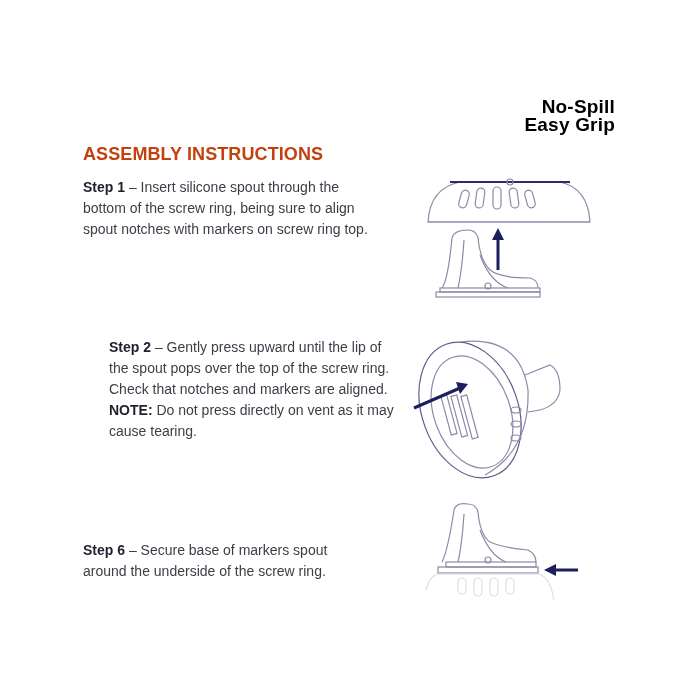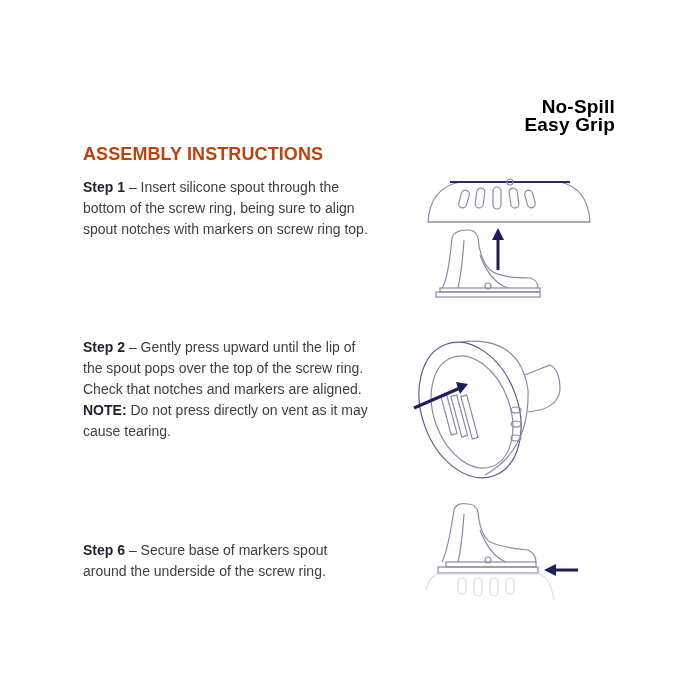--- a/index.html
+++ b/index.html
@@ -2,21 +2,21 @@
 <html><head>
 <meta charset="utf-8">
 <style>
   html,body{margin:0;padding:0;background:#ffffff;}
   body{width:700px;height:700px;position:relative;overflow:hidden;font-family:"Liberation Sans",sans-serif;color:#3a3a44;}
   .brand{position:absolute;right:85px;top:98px;text-align:right;color:#000000;font-weight:bold;font-size:19px;line-height:18px;letter-spacing:0.2px;}
   .title{position:absolute;left:83px;top:144px;font-size:18px;font-weight:bold;color:#c2410c;letter-spacing:0.1px;}
   .step{position:absolute;left:83px;font-size:14px;line-height:21px;color:#3d3d48;width:285px;}
   .step b{color:#1f1f2e;}
   .s1{top:177px;}
-  .s2{top:337px;}
+  .s2{top:337px;margin-left:26px;}
   .s3{top:540px;}
   .ill{position:absolute;}
   .ill1{left:420px;top:160px;width:200px;height:150px;}
   .ill2{left:400px;top:320px;width:200px;height:170px;}
   .ill3{left:420px;top:490px;width:200px;height:130px;}
 </style>
 </head>
 <body>
 
 <div class="brand">

